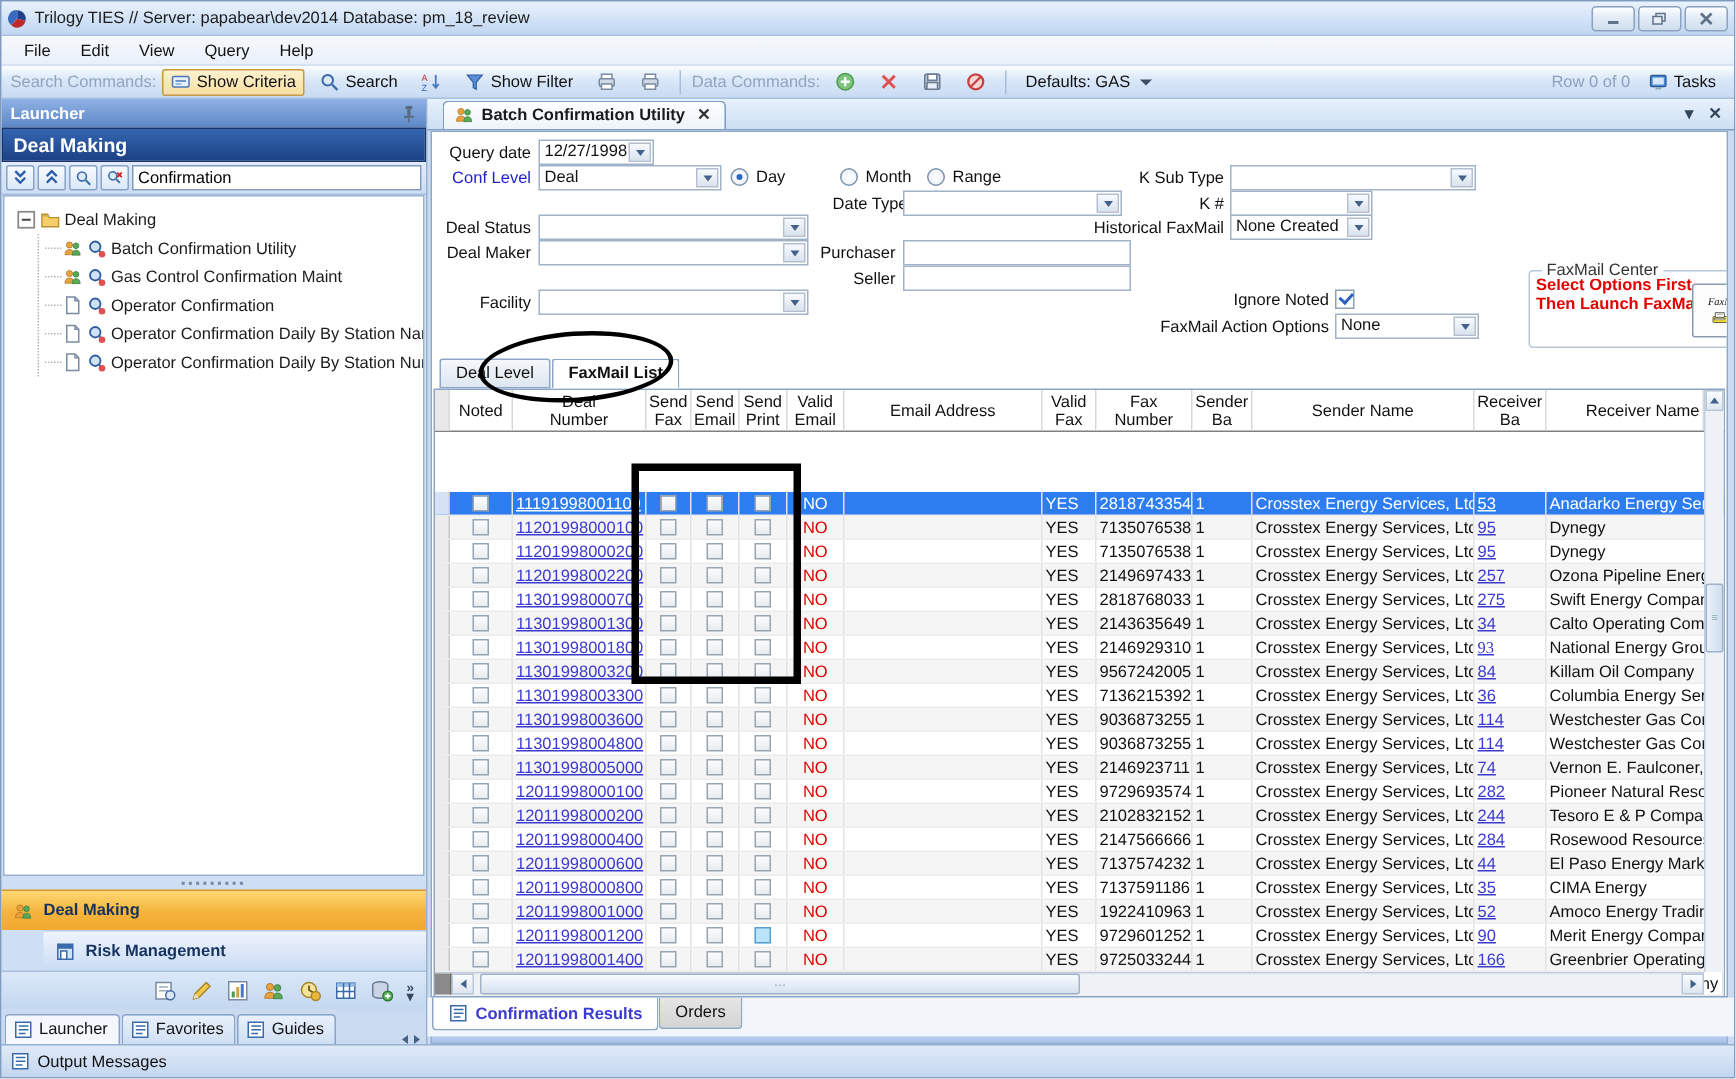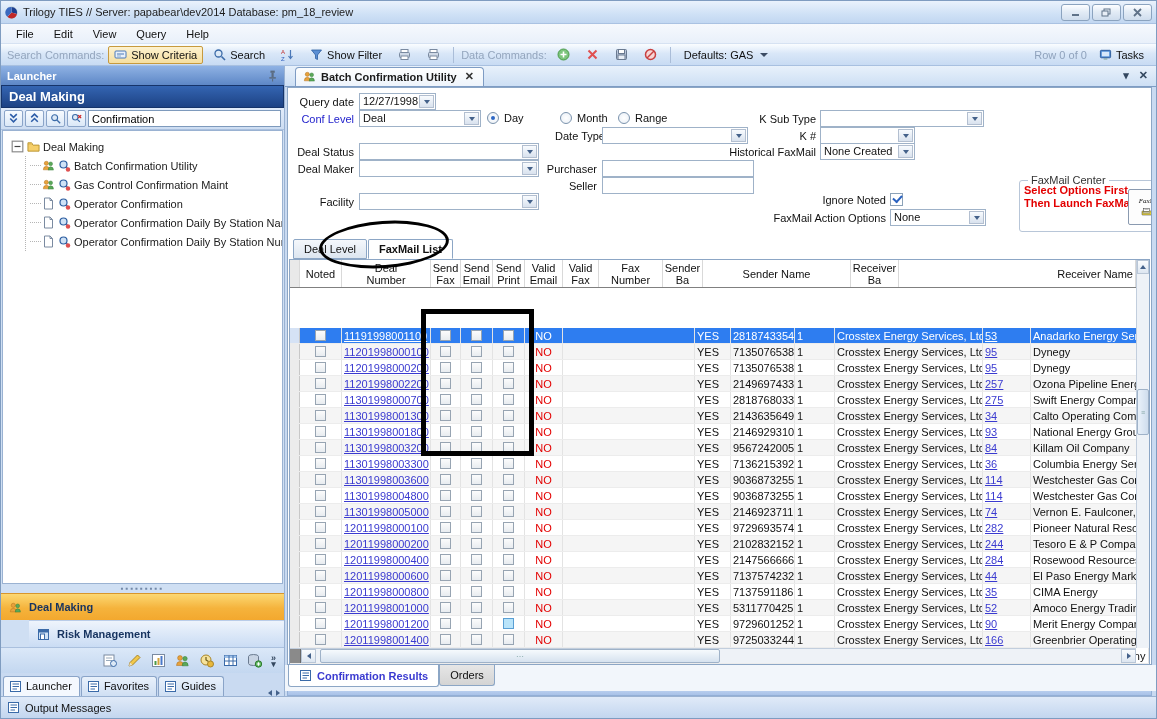--- a/index.html
+++ b/index.html
@@ -683,20 +683,21 @@
               <div class="gh" style="width: 89px;">Deal
 Number</div>
               <div class="gh" style="width: 30px;">Send
 Fax</div>
               <div class="gh" style="width: 32px;">Send
 Email</div>
               <div class="gh" style="width: 32px;">Send
 Print</div>
               <div class="gh" style="width: 38px;">Valid
 Email</div>
+              <div class="gh" style="width: 132px;">Email Address</div>
               <div class="gh" style="width: 36px;">Valid
 Fax</div>
               <div class="gh" style="width: 64px;">Fax
 Number</div>
               <div class="gh" style="width: 40px;">Sender
 Ba</div>
               <div class="gh" style="width: 148px;">Sender Name</div>
               <div class="gh" style="width: 48px;">Receiver
 Ba</div>
               <div class="gh right" style="flex: 1 1 0%;">Receiver Name</div>
@@ -886,21 +887,21 @@
                 </div>
                 <div class="gcell center" style="width: 32px;">
                   <span class="cb"></span>
                 </div>
                 <div class="gcell vno center" style="width: 38px;">NO</div>
                 <div class="gcell" style="width: 132px;"></div>
                 <div class="gcell" style="width: 36px;">YES</div>
                 <div class="gcell" style="width: 64px;">2146929310</div>
                 <div class="gcell" style="width: 40px;">1</div>
                 <div class="gcell" style="width: 148px;">Crosstex Energy Services, Ltd.</div>
-                <div class="gcell" style="width: 48px;">
+                <div class="gcell" style="width: 48px; font-family: Liberation Serif, serif;">
                   <span class="lnk">93</span>
                 </div>
                 <div class="gcell" style="flex: 1 1 0%;">National Energy Group</div>
               </div>
               <div class="grow">
                 <div class="gcell rowhdr" style="width: 10px;"></div>
                 <div class="gcell center" style="width: 42px;">
                   <span class="cb"></span>
                 </div>
                 <div class="gcell" style="width: 89px;">
@@ -1191,21 +1192,21 @@
                 </div>
                 <div class="gcell center" style="width: 32px;">
                   <span class="cb"></span>
                 </div>
                 <div class="gcell center" style="width: 32px;">
                   <span class="cb"></span>
                 </div>
                 <div class="gcell vno center" style="width: 38px;">NO</div>
                 <div class="gcell" style="width: 132px;"></div>
                 <div class="gcell" style="width: 36px;">YES</div>
-                <div class="gcell" style="width: 64px;">5311770425</div>
+                <div class="gcell" style="width: 64px;">1922410963</div>
                 <div class="gcell" style="width: 40px;">1</div>
                 <div class="gcell" style="width: 148px;">Crosstex Energy Services, Ltd.</div>
                 <div class="gcell" style="width: 48px;">
                   <span class="lnk">52</span>
                 </div>
                 <div class="gcell" style="flex: 1 1 0%;">Amoco Energy Trading Corp</div>
               </div>
               <div class="grow">
                 <div class="gcell rowhdr" style="width: 10px;"></div>
                 <div class="gcell center" style="width: 42px;">

